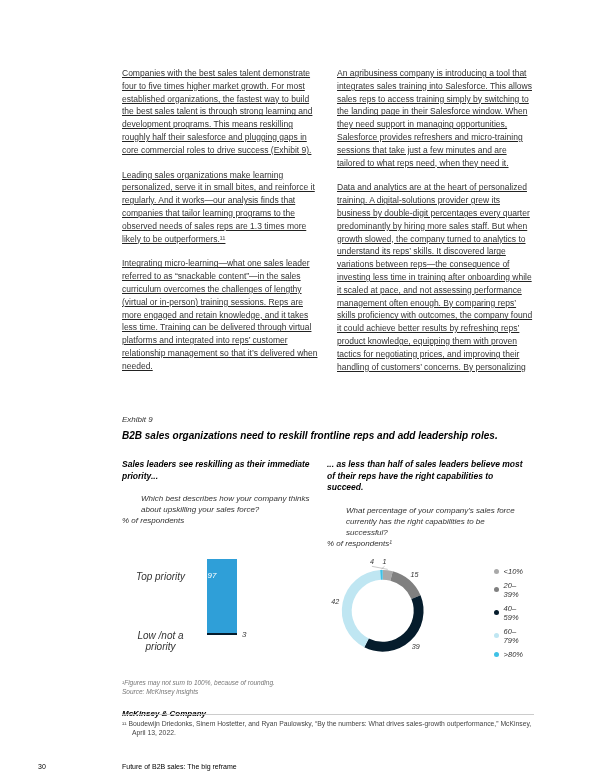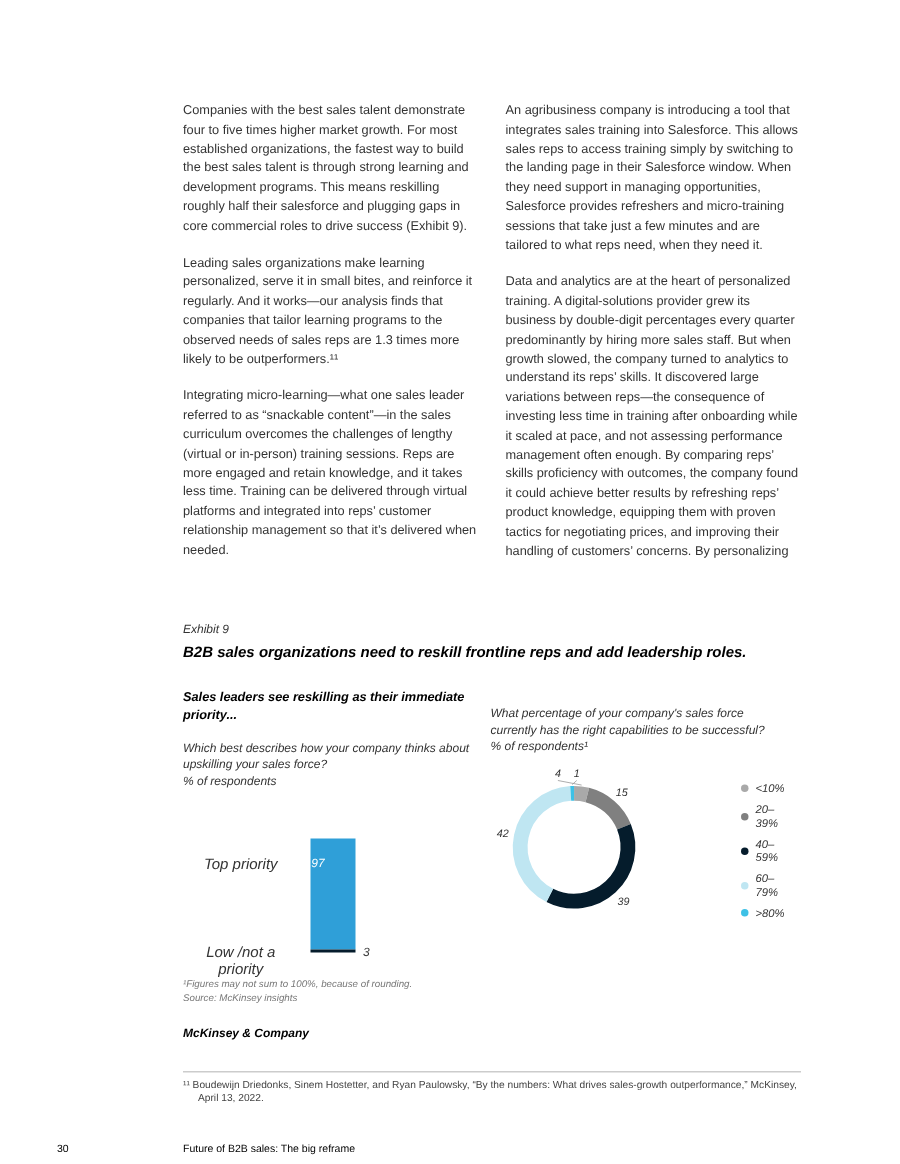--- a/index.html
+++ b/index.html
@@ -1,29 +1,29 @@
 <!DOCTYPE html>
 <html><head>
 <meta charset="utf-8">
 <style>
   * { margin:0; padding:0; box-sizing:border-box; }
   html,body { background:#ffffff; }
   body { width:600px; height:776px; font-family:"Liberation Sans", sans-serif; color:#222; }
   .page { position:relative; width:600px; height:776px; background:#fff; overflow:hidden; }
   .content { padding-top:67px; margin-left:122px; width:412px; }
-  .cols { display:flex; gap:19px; }
+  .cols { display:flex; gap:19px;text-decoration:underline; }
   .col { width:196px; font-size:8.5px; line-height:12.8px; color:#333; }
   .col p { margin-bottom:12px; }
   .exhibit { margin-top:30px;font-style:italic; }
   .exhibit-label { font-size:8px; color:#333; margin-bottom:6px; }
   .exhibit-title { font-size:10px; font-weight:bold; color:#000; white-space:nowrap; margin-bottom:18px; }
   .chart-row { display:flex; gap:9px; }
   .chart-col { width:196px; }
   .chart-heading { font-size:8.5px; font-weight:bold; line-height:11.5px; color:#000; }
-  .chart-question { font-size:8px; line-height:11px; color:#333; margin-top:11px; }
+  .chart-question { font-size:8px; line-height:11px; color:#333; margin-top:11px;margin-left:19px; }
   .chart-unit { font-size:8px; color:#333; margin-top:1px; }
   .bar-chart { position:relative; height:82px; margin-top:34px; }
   .bar-column { position:absolute; left:85px; top:0; width:30px; height:76px; }
   .bar-seg { position:absolute; left:0; width:30px; }
   .bar-cat { position:absolute; left:0; width:77px; text-align:center; font-size:10px; color:#333; }
   .bar-val-in { position:absolute; left:75px; width:30px; text-align:center; font-size:8px; color:#fff; }
   .bar-val-out { position:absolute; left:120px; font-size:8px; color:#333; }
   .donut-wrap { display:flex; margin-top:3px; }
   .donut-legend { margin-top:16px; margin-left:4px; }
   .legend-row { display:flex; align-items:center; margin-bottom:5px;margin-left:44px; }
@@ -69,20 +69,21 @@
                 <div class="bar-seg" style="top: 73.72px; height: 2.28px; background: rgb(5, 28, 44);"></div>
               </div>
           <div class="bar-cat" style="top: 12px;">Top priority</div>
               <div class="bar-val-in" style="top: 12px;">97</div>
               <div class="bar-cat" style="top: 70.86px;">Low /not a priority</div>
               <div class="bar-val-out" style="top: 70.86px;">3</div>
             </div>
         </div>
 
         <div class="chart-col">
+          <div class="chart-heading">... as less than half of sales leaders believe most of their reps have the right capabilities to succeed.</div>
           <div class="chart-question">What percentage of your company's sales force currently has the right capabilities to be successful?</div>
           <div class="chart-unit">% of respondents¹</div>
           <div class="donut-wrap">
             <svg id="donut-svg" width="132" height="116" viewBox="0 0 132 116">
                 <path d="M 62.00 20.00 A 40 40 0 0 1 71.85 21.23" fill="none" stroke="#a9a9a9" stroke-width="11"></path>
                 <line x1="50" y1="10.5" x2="67.6" y2="13.9" stroke="#999" stroke-width="0.6"></line>
                 <text x="50.0" y="8.0" text-anchor="middle" class="donut-label">4</text>
                 <path d="M 71.85 21.23 A 40 40 0 0 1 99.01 44.84" fill="none" stroke="#808080" stroke-width="11"></path>
                 <text x="97.4" y="22.2" text-anchor="middle" class="donut-label">15</text>
                 <path d="M 99.01 44.84 A 40 40 0 0 1 44.01 95.72" fill="none" stroke="#051c2c" stroke-width="11"></path>

